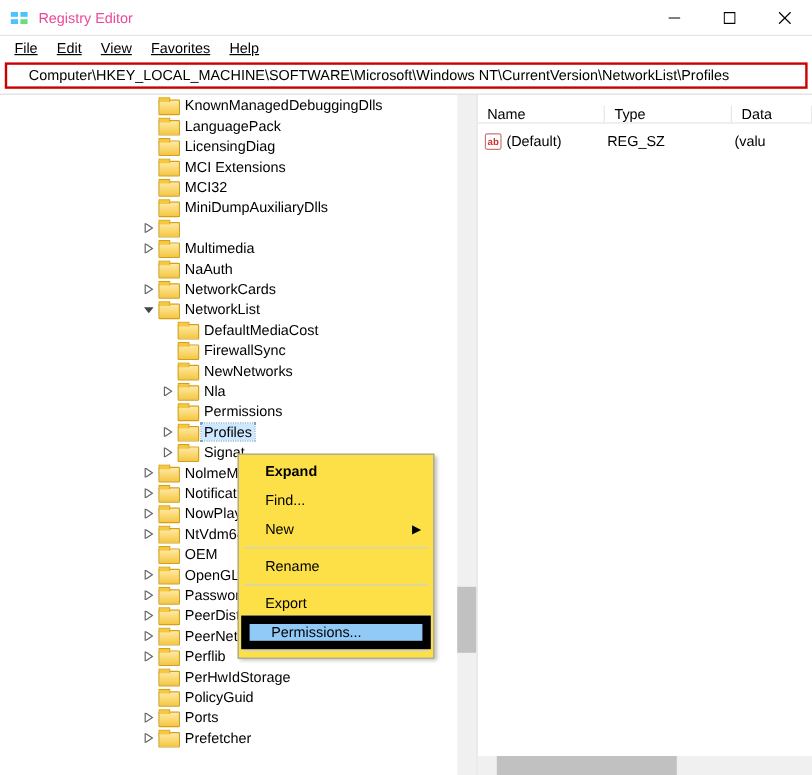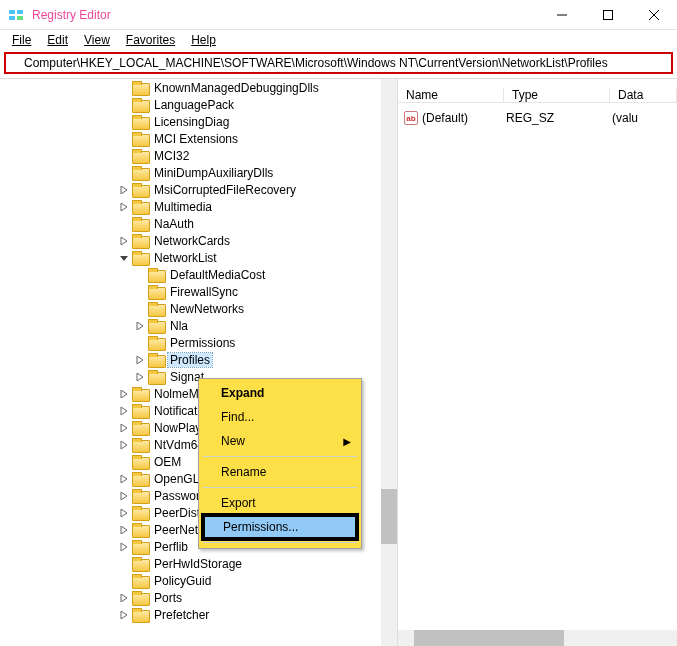--- a/index.html
+++ b/index.html
@@ -44,21 +44,21 @@
 .val-body { font-size: 12px; padding-top: 4px; }
 .val-row { display: flex; align-items: flex-end; height: 18px; }
 .str-icon { width: 14px; height: 14px; margin: 0 4px 0 6px; background: #fff; border: 1px solid #c77; border-radius: 2px; display: inline-flex; align-items: center; justify-content: center; font-size: 8px; color: #c33; font-weight: bold; }
 .val-h-scroll { position: absolute; bottom: 0; right: 0; left: 0; height: 16px; background: #f0f0f0; }
 .val-h-thumb { position: absolute; bottom: 0; left: 16px; width: 150px; height: 16px; background: #c1c1c1; }
 
 
 .ctxmenu { position: absolute; top: 378px; left: 198px; width: 164px; background: #fde047; border: 1px solid #a0a0a0; box-shadow: 2px 2px 3px rgba(0,0,0,.25); font-size: 12px; padding: 2px; z-index: 100; }
 .ctx-item { height: 24px; display: flex; align-items: center; padding: 0 20px; position: relative; }
 .ctx-item.bold { font-weight: bold; }
-.ctx-item.hl { background: #91c9f7; border: 4px solid #000000; margin: -2px 0; height: 28px; padding: 0 18px; }
+.ctx-item.hl { background: #91c9f7; border: 7px solid #000000; margin: -2px 0; height: 28px; padding: 0 18px; }
 .ctx-sep { height: 1px; background: #d0d0d0; margin: 3px 2px; }
 .ctx-arrow { position: absolute; right: 8px; font-size: 10px; }.i1{padding-left:176px}.i2{padding-left:192px}
 </style>
 </head>
 <body>
 
 <div class="titlebar">
   <span class="app-icon">
     <svg width="16" height="16" viewBox="0 0 16 16">
         <rect x="1" y="3" width="6" height="4" fill="#4cc2ff"></rect>
@@ -135,21 +135,20 @@
           <span class="folder-icon"></span>
           <span class="tree-label">MiniDumpAuxiliaryDlls</span>
         </div>
         <div class="tree-row i1">
           <span class="expander">
             <svg width="8" height="8">
               <path d="M1 0 L7 4 L1 8 Z" fill="none" stroke="#666"></path>
             </svg>
           </span>
           <span class="folder-icon"></span>
-          <span class="tree-label">MsiCorruptedFileRecovery</span>
         </div>
         <div class="tree-row i1">
           <span class="expander">
             <svg width="8" height="8">
               <path d="M1 0 L7 4 L1 8 Z" fill="none" stroke="#666"></path>
             </svg>
           </span>
           <span class="folder-icon"></span>
           <span class="tree-label">Multimedia</span>
         </div>

